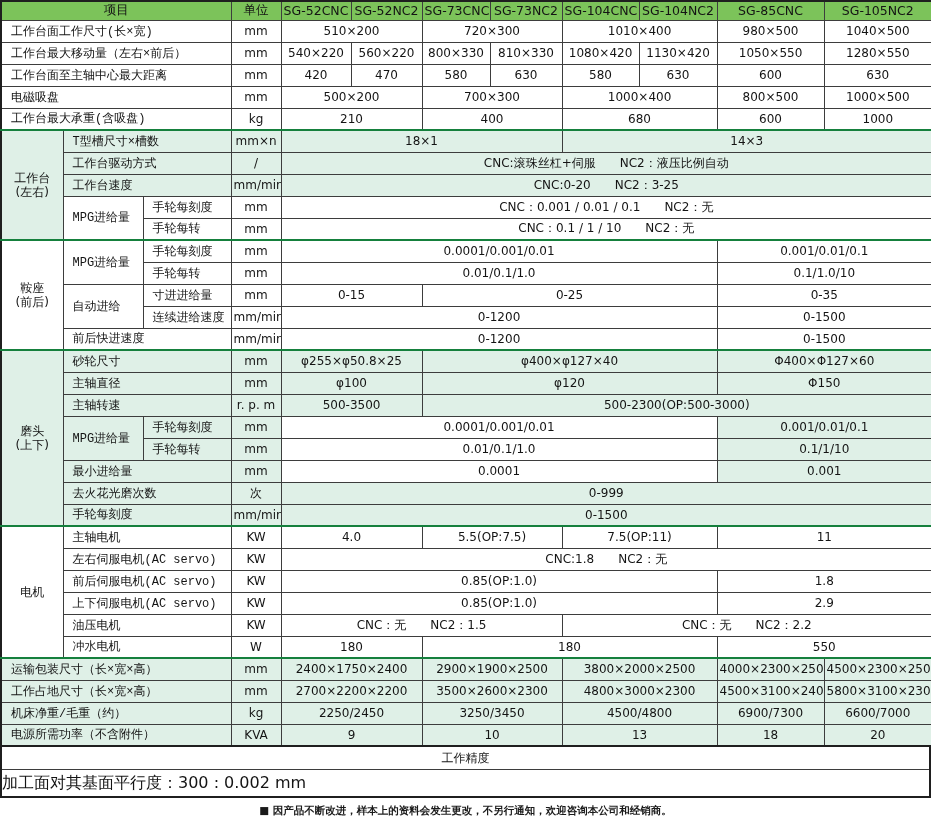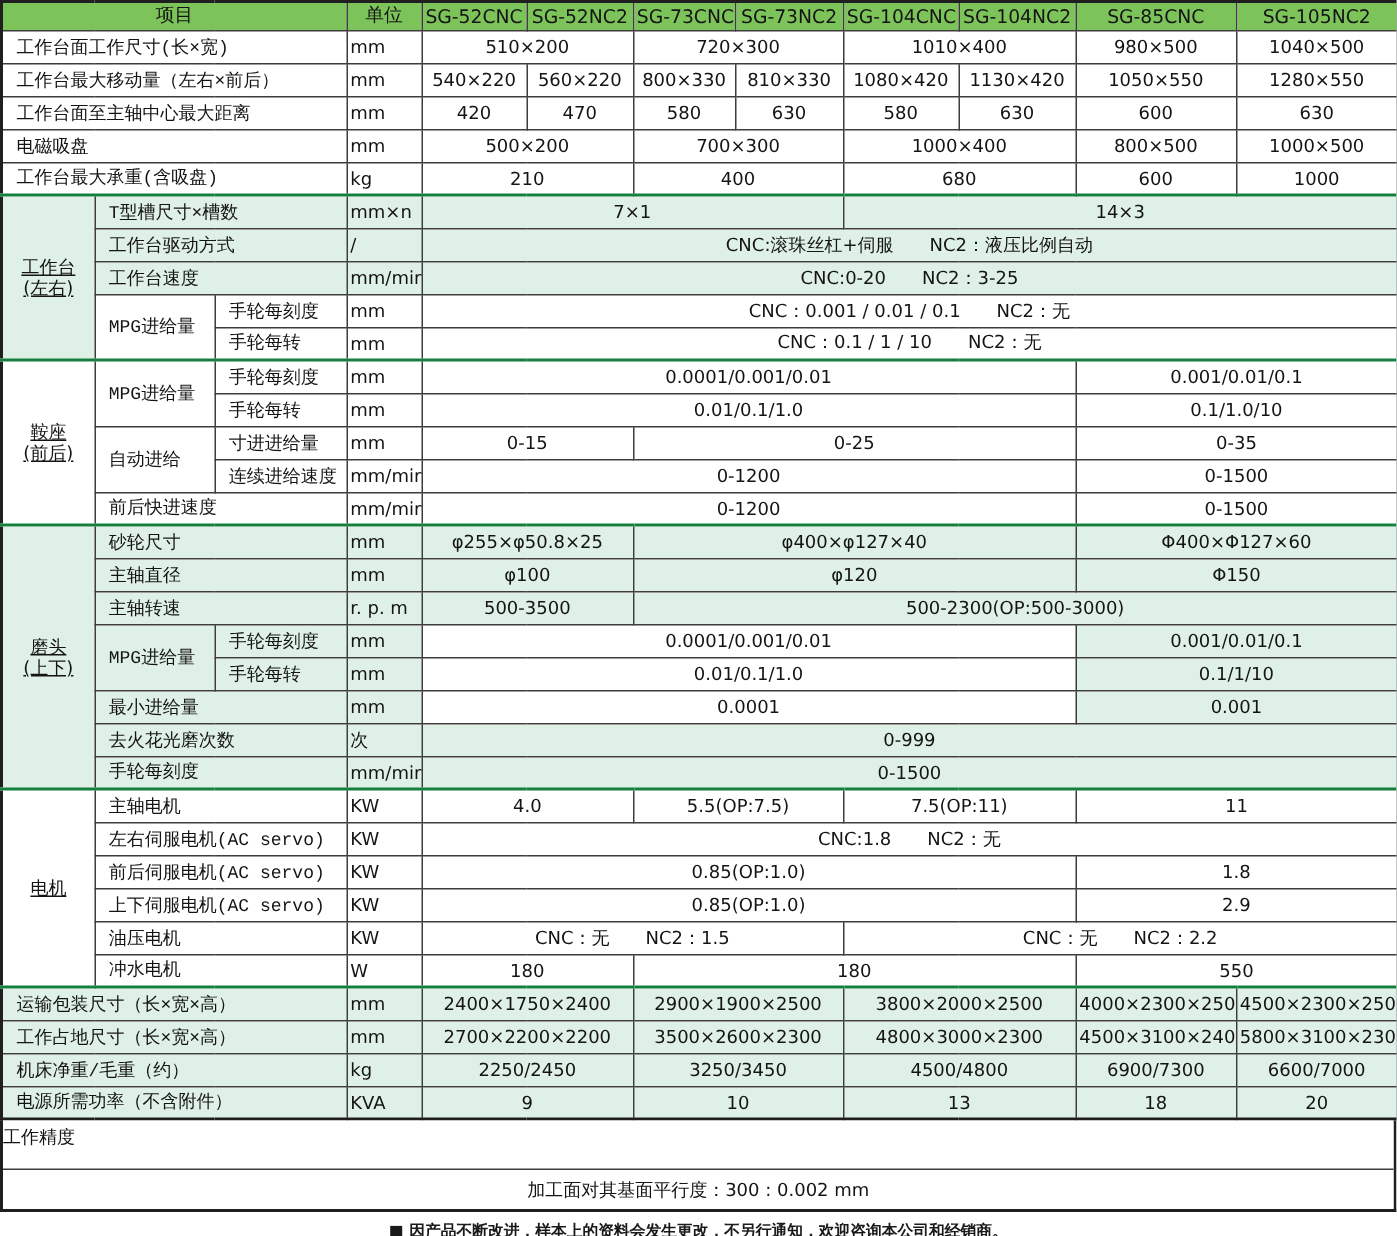--- a/index.html
+++ b/index.html
@@ -26,40 +26,40 @@
     font-weight: normal;
   }
   .spec th {
     background: var(--green, #7cc35a);
     height: 19px;
     font-size: 12.5px;
     text-align: center;
   }
   .spec tr.sec td { border-top: 2px solid #15803d; }
   .spec td.label { text-align: left; padding-left: 9px; font-family: Liberation Mono, monospace; }
-  .spec td.unit  { }
+  .spec td.unit  { text-align: center; }
   .spec td.val   { text-align: center; }
-  .spec td.group { text-align: center; line-height: 1.2; text-decoration: underline; }
+  .spec td.group { text-align: center; line-height: 1.2; }
   .spec td.w { background: #ffffff; }
   .spec td.m { background: var(--mint, #dff0e7); }
   .precision {
     width: 931px;
     border: 2px solid #1f1f1f;
     border-top: none;
   }
   .p-title {
-    height: 33px; line-height: 23px;
-    font-size: 12px;
+    height: 23px; line-height: 23px;
+    text-align: center; font-size: 12px;
     border-bottom: 1px solid #3d3d3d;
     background: #fff;
   }
   .p-row { display: flex; height: 26px; background: #fff; }
   .p-cell {
-    flex: 1; text-align: center;
-    line-height: 26px; font-size: 12px;
+    flex: 1; text-align: left;
+    line-height: 26px; font-size: 16px;
   }
   .p-cell + .p-cell { border-left: 1px solid #3d3d3d; }
   .footnote {
     text-align: center;
     font-size: 10.5px;
     font-weight: bold;
     padding-top: 6px;
     color: #1a1a1a;
   }
 </style>
@@ -144,21 +144,21 @@
         <td class="val w" colspan="2">210</td>
         <td class="val w" colspan="2">400</td>
         <td class="val w" colspan="2">680</td>
         <td class="val w">600</td>
         <td class="val w">1000</td>
       </tr>
       <tr class="sec">
         <td class="group m" rowspan="5">工作台<br>(左右)</td>
         <td class="label m" colspan="2">T型槽尺寸×槽数</td>
         <td class="unit m">mm×n</td>
-        <td class="val m" colspan="4">7×1</td>
+        <td class="val m" colspan="4">18×1</td>
         <td class="val m" colspan="4">14×3</td>
       </tr>
       <tr>
         <td class="label m" colspan="2">工作台驱动方式</td>
         <td class="unit m">/</td>
         <td class="val m" colspan="8">CNC:滚珠丝杠+伺服　　NC2：液压比例自动</td>
       </tr>
       <tr>
         <td class="label m" colspan="2">工作台速度</td>
         <td class="unit m">mm/min</td>

